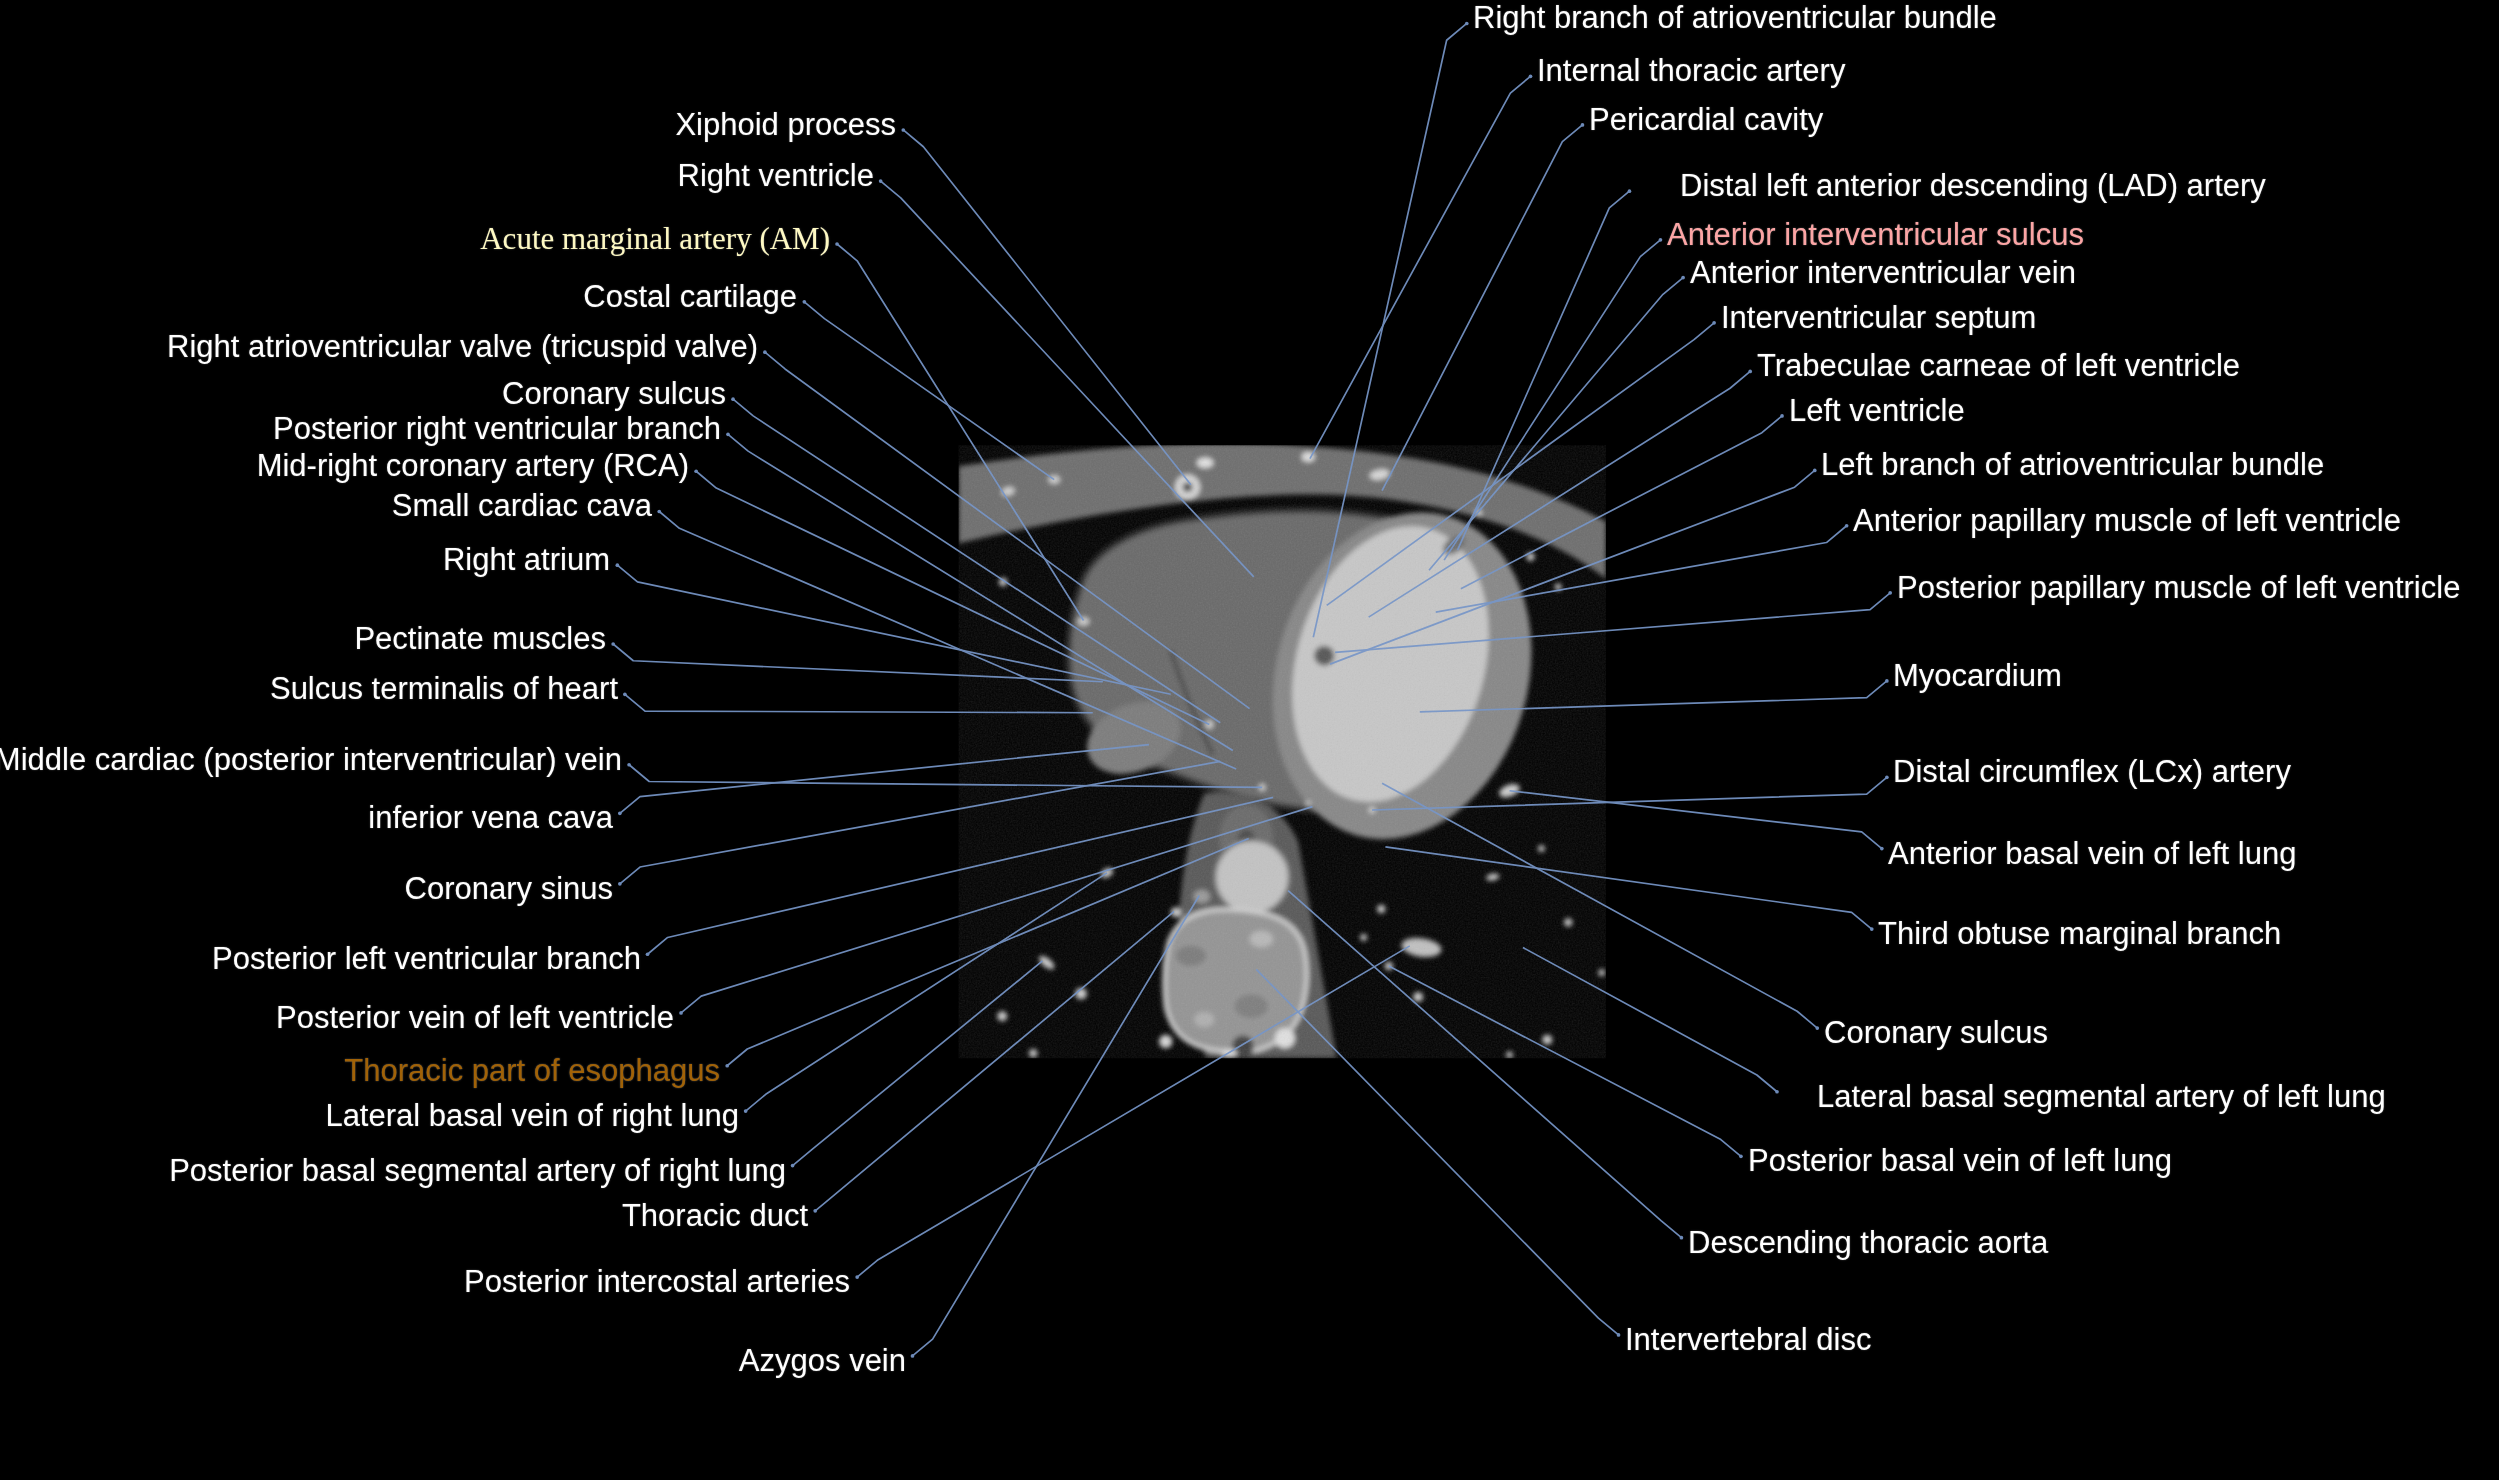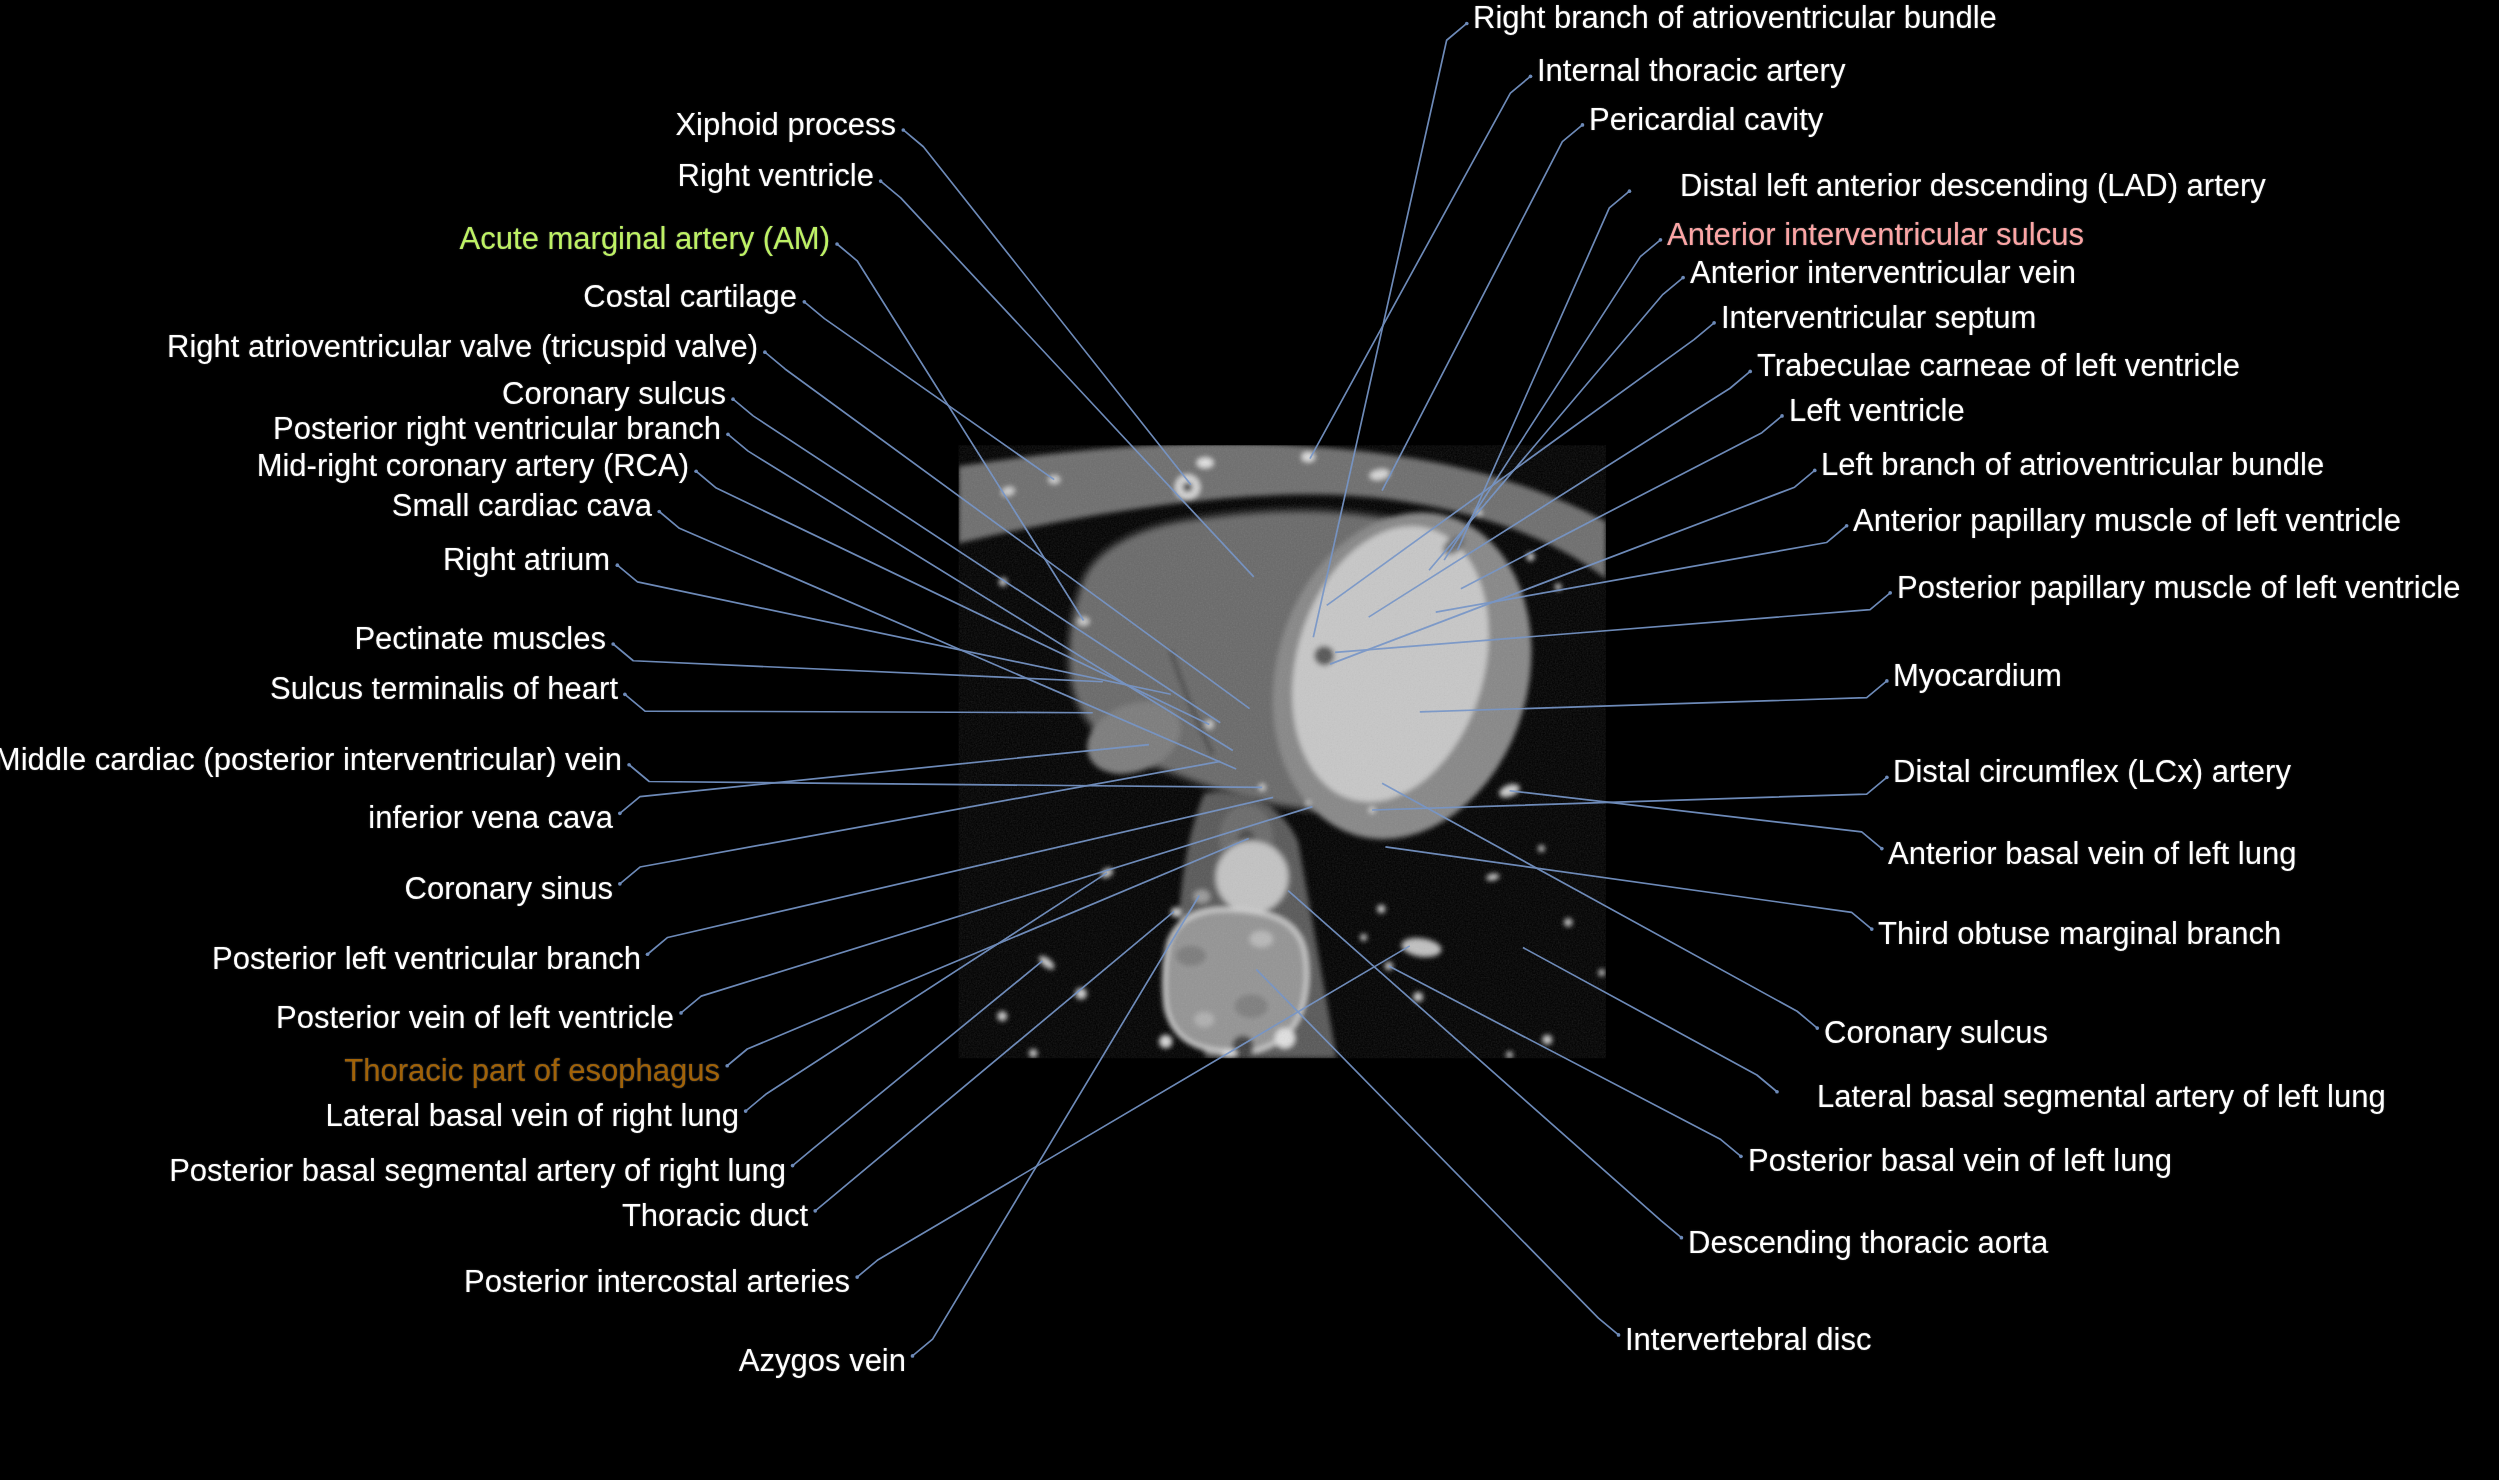--- a/index.html
+++ b/index.html
@@ -201,21 +201,21 @@
         <polyline points="2005,1476 1981,1456 1536,1062"></polyline>
         <circle cx="2005" cy="1476" r="2.2" fill="#7796c8" stroke="none"></circle>
         <polyline points="1930,1592 1906,1572 1498,1156"></polyline>
         <circle cx="1930" cy="1592" r="2.2" fill="#7796c8" stroke="none"></circle>
       </g>
 </svg>
 
 <div id="labels">
       <div class="label left" style="left: 896px; top: 125px; color: rgb(255, 255, 255);">Xiphoid process</div>
       <div class="label left" style="left: 874px; top: 176px; color: rgb(255, 255, 255);">Right ventricle</div>
-      <div class="label left" style="left: 830px; top: 239px; color: #bef264;">Acute marginal artery (AM)</div>
+      <div class="label left" style="left: 830px; top: 239px; color: #fef9c3; font-family: Liberation Serif, serif;">Acute marginal artery (AM)</div>
       <div class="label left" style="left: 797px; top: 297px; color: rgb(255, 255, 255);">Costal cartilage</div>
       <div class="label left" style="left: 758px; top: 347px; color: rgb(255, 255, 255);">Right atrioventricular valve (tricuspid valve)</div>
       <div class="label left" style="left: 726px; top: 394px; color: rgb(255, 255, 255);">Coronary sulcus</div>
       <div class="label left" style="left: 721px; top: 429px; color: rgb(255, 255, 255);">Posterior right ventricular branch</div>
       <div class="label left" style="left: 689px; top: 466px; color: rgb(255, 255, 255);">Mid-right coronary artery (RCA)</div>
       <div class="label left" style="left: 652px; top: 506px; color: rgb(255, 255, 255);">Small cardiac cava</div>
       <div class="label left" style="left: 610px; top: 560px; color: rgb(255, 255, 255);">Right atrium</div>
       <div class="label left" style="left: 606px; top: 639px; color: rgb(255, 255, 255);">Pectinate muscles</div>
       <div class="label left" style="left: 618px; top: 689px; color: rgb(255, 255, 255);">Sulcus terminalis of heart</div>
       <div class="label left" style="left: 622px; top: 760px; color: rgb(255, 255, 255);">Middle cardiac (posterior interventricular) vein</div>

